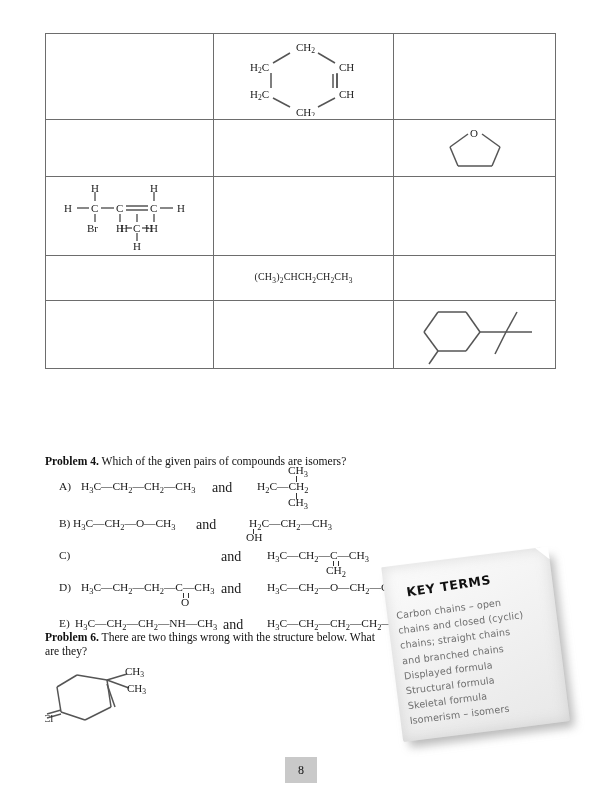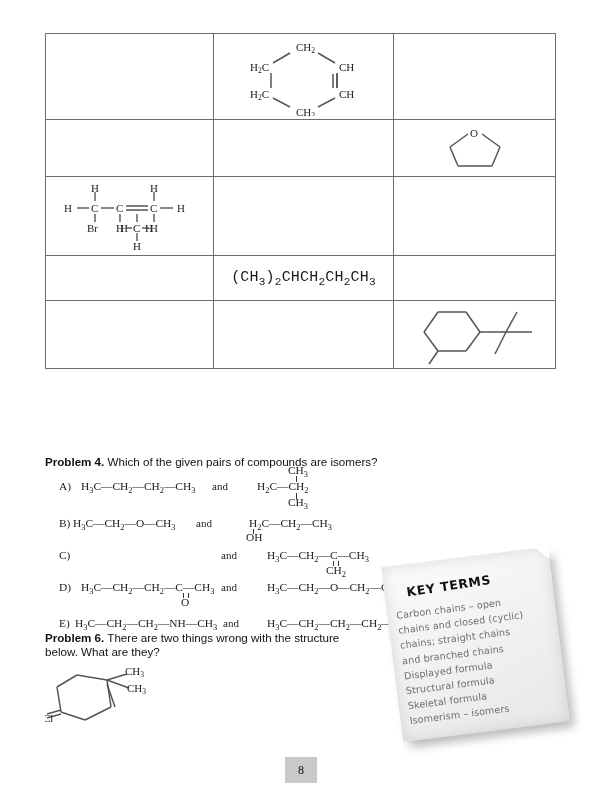--- a/index.html
+++ b/index.html
@@ -42,22 +42,22 @@
   .col-c { width: 162px; }
 
   .cell-inner {
     width: 100%;
     height: 100%;
     display: flex;
     align-items: center;
     justify-content: center;
   }
   .condensed {
-    font-family: Liberation Mono, monospace;
-    font-size: 15px;
+    font-family: Liberation Serif, serif;
+    font-size: 10px;
     letter-spacing: 0.2px;
   }
   .condensed sub { font-size: 74%; }
 
   
   svg { display: block; }
   .atom {
     font-family: "Liberation Serif", serif;
     font-size: 11px;
     fill: #222;
@@ -74,21 +74,21 @@
   }
   .bond-dk {
     stroke: #3a3a3a;
     stroke-width: 1.2;
     fill: none;
   }
 
   
   .problem {
     position: absolute;
-    font-family: Liberation Sans, sans-serif;
+    font-family: Liberation Serif, serif;
     font-size: 11.6px;
     line-height: 1.25;
     color: #111;
   }
   .problem b { font-weight: bold; }
 
   #problem4-head { left: 45px; top: 455px; width: 420px; }
   #problem5-head { left: 45px; top: 631px; width: 330px; }
 
   .choices {
@@ -112,21 +112,21 @@
   .formula {
     position: absolute;
     top: 6px;
     font-size: 11.4px;
     white-space: nowrap;
   }
   .formula sub { font-size: 74%; }
   .and-word {
     position: absolute;
     top: 6px;
-    font-size: 11px;
+    font-size: 14px;
   }
   .branch {
     position: absolute;
     font-size: 11.4px;
     white-space: nowrap;
   }
   .branch sub { font-size: 74%; }
   .vbar {
     position: absolute;
     width: 1px;

